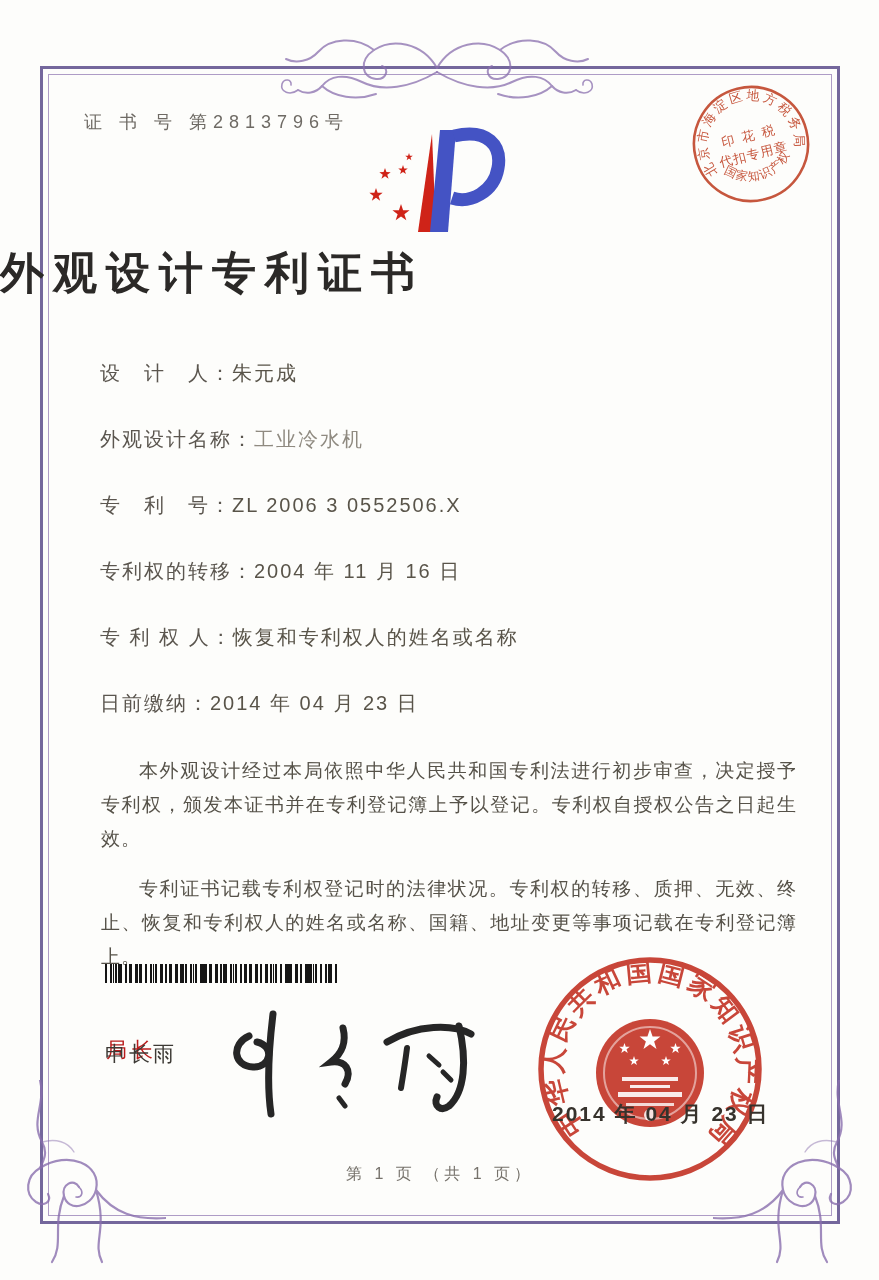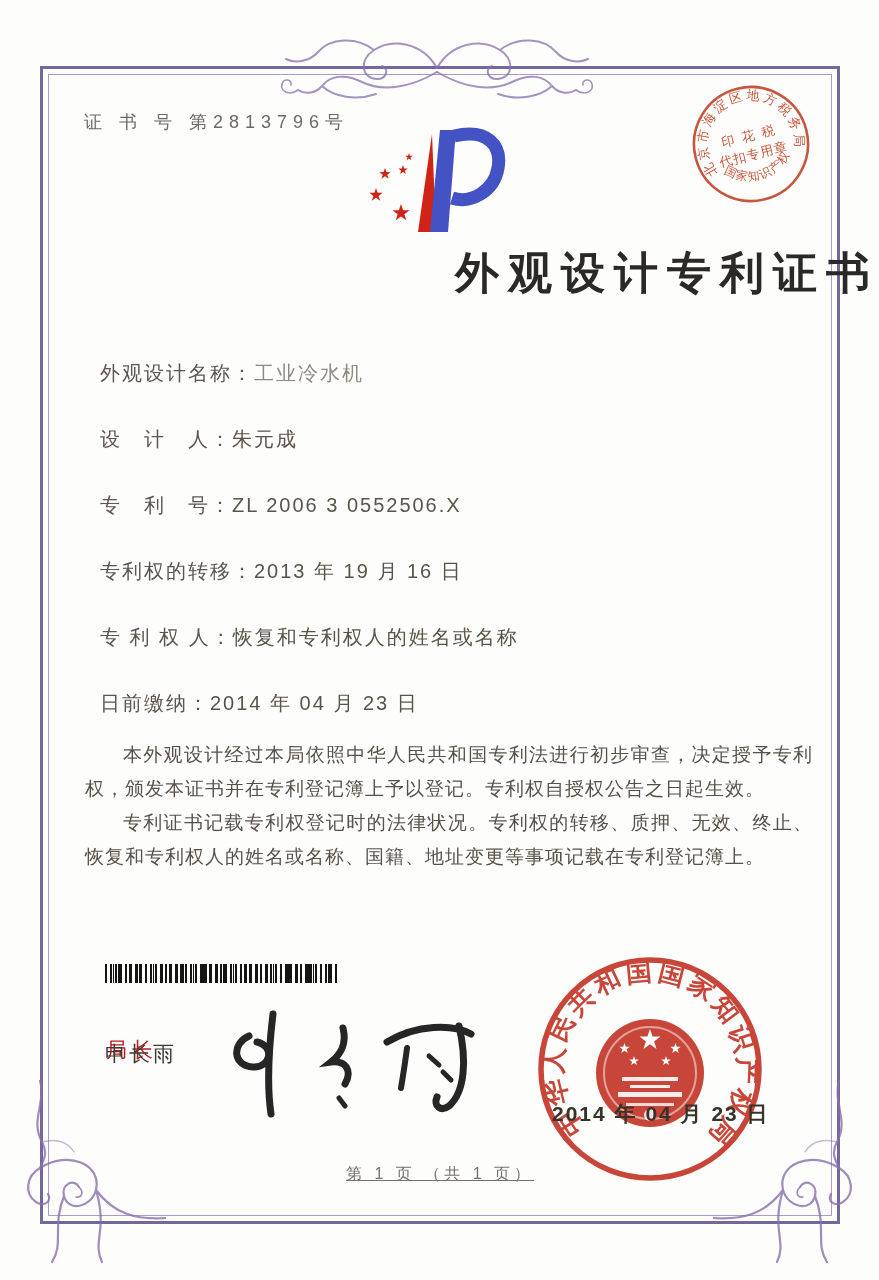--- a/index.html
+++ b/index.html
@@ -20,42 +20,42 @@
   }
   .ornament{position:absolute;pointer-events:none;}
   .ornament svg{display:block;}
   
   .cert-no{
     position:absolute;left:84px;top:110px;
     font-size:18px;letter-spacing:6px;color:#6e6a64;
   }
   .logo{position:absolute;left:360px;top:124px;}
   .title{
-    position:absolute;left:0;top:244px;width:879px;text-align:right;
+    position:absolute;left:0;top:244px;width:879px;text-align:left;
     font-size:44px;font-weight:600;letter-spacing:9px;color:#2b2927;
   }
   
   .tax-stamp{
     position:absolute;left:689px;top:82px;width:124px;height:124px;
     transform:rotate(-14deg);opacity:.92;
   }
   
   .fields{position:absolute;left:100px;top:360px;width:700px;}
   .field-row{height:30px;margin-bottom:36px;font-size:20px;letter-spacing:2px;
     color:#5b564f;white-space:nowrap;}
   .field-row .label{color:#5b564f;}
   .field-row .value{color:#595449;}
   .field-row .v-faded{color:#8f8a80;}
   
   .body-text{
     position:absolute;left:85px;top:738px;width:728px;
     font-size:19px;line-height:34px;color:#565249;letter-spacing:1px;
     text-align:justify;
   }
-  .body-text p{margin:0;text-indent:2em;}
+  .body-text p{margin:16px;text-indent:2em;}
   
   .barcode{
     position:absolute;left:105px;top:964px;width:232px;height:19px;
     background:
       repeating-linear-gradient(90deg,#151515 0 2px,transparent 2px 5px),
       repeating-linear-gradient(90deg,#151515 0 1px,transparent 1px 8px),
       repeating-linear-gradient(90deg,transparent 0 13px,#151515 13px 16px,transparent 16px 21px);
   }
   
   .director-label{position:absolute;left:106px;top:1036px;font-size:21px;letter-spacing:5px;color:#b91c1c;}
@@ -63,21 +63,21 @@
   .signature{position:absolute;left:215px;top:1002px;}
   
   .seal{position:absolute;left:536px;top:955px;width:228px;height:228px;opacity:.93;}
   .seal-date{
     position:absolute;left:552px;top:1100px;font-size:21px;letter-spacing:2px;
     color:#36322c;z-index:5;font-weight:600;
   }
   
   .footer{
     position:absolute;left:310px;top:1164px;width:260px;text-align:center;
-    font-size:16px;letter-spacing:4px;color:#76726b;text-decoration:underline;
+    font-size:16px;letter-spacing:4px;color:#76726b;
   }
   text{font-family:"Liberation Sans","DejaVu Sans",sans-serif;}
 </style>
 </head>
 <body>
 
 <div class="page">
 
   <svg width="0" height="0" style="position:absolute" xmlns="http://www.w3.org/2000/svg">
     <defs>
@@ -157,30 +157,30 @@
         <use href="#star" x="9" y="64" width="14" height="14" fill="var(--logo-red,#cf2318)"></use>
         <use href="#star" x="32" y="80" width="18" height="18" fill="var(--logo-red,#cf2318)"></use>
       </g>
     </svg>
   </div>
 
   <div class="title">外观设计专利证书</div>
 
   <div class="fields">
     <div class="field-row">
+      <span class="label">设　计　人：</span><span class="value">朱元成</span>
+    </div>
+    <div class="field-row">
       <span class="label">外观设计名称：</span><span class="value v-faded">工业冷水机</span>
     </div>
     <div class="field-row">
-      <span class="label">设　计　人：</span><span class="value">朱元成</span>
-    </div>
-    <div class="field-row">
       <span class="label">专　利　号：</span><span class="value">ZL 2006 3 0552506.X</span>
     </div>
     <div class="field-row">
-      <span class="label">专利权的转移：</span><span class="value">2013 年 19 月 16 日</span>
+      <span class="label">专利权的转移：</span><span class="value">2004 年 11 月 16 日</span>
     </div>
     <div class="field-row">
       <span class="label">专 利 权 人：</span><span class="value">恢复和专利权人的姓名或名称</span>
     </div>
     <div class="field-row">
       <span class="label">日前缴纳：</span><span class="value">2014 年 04 月 23 日</span>
     </div>
   </div>
 
   <div class="body-text">

